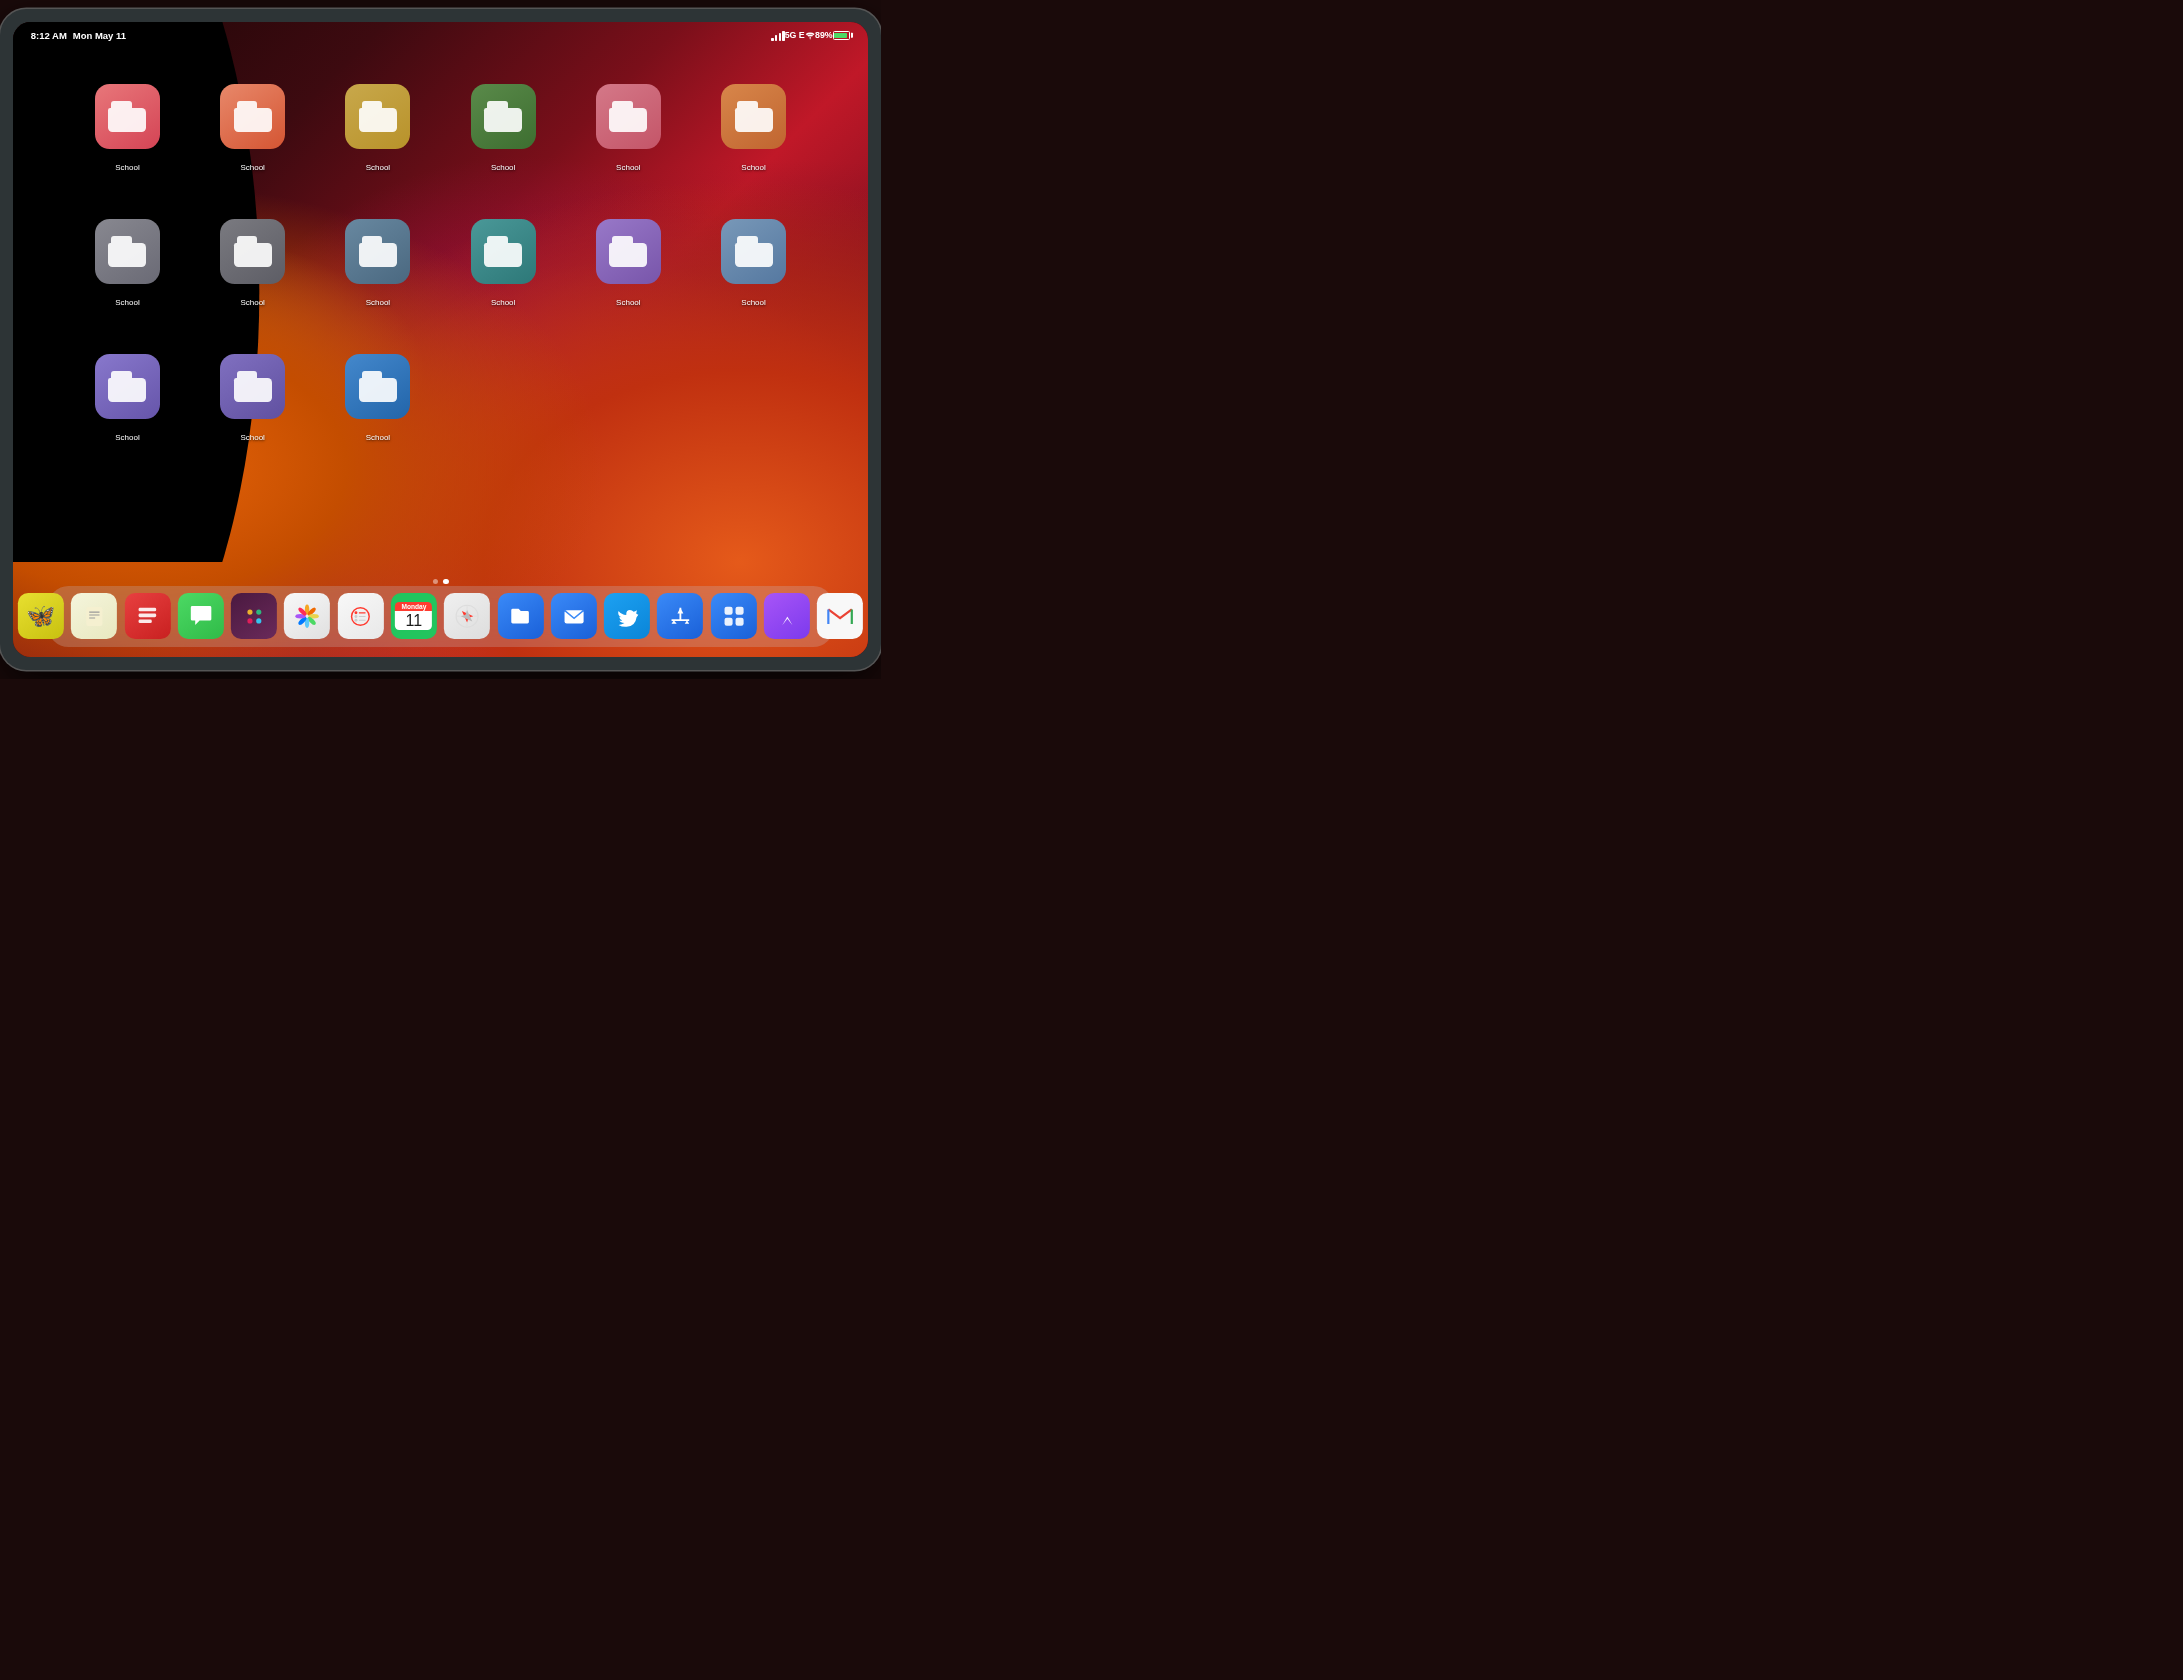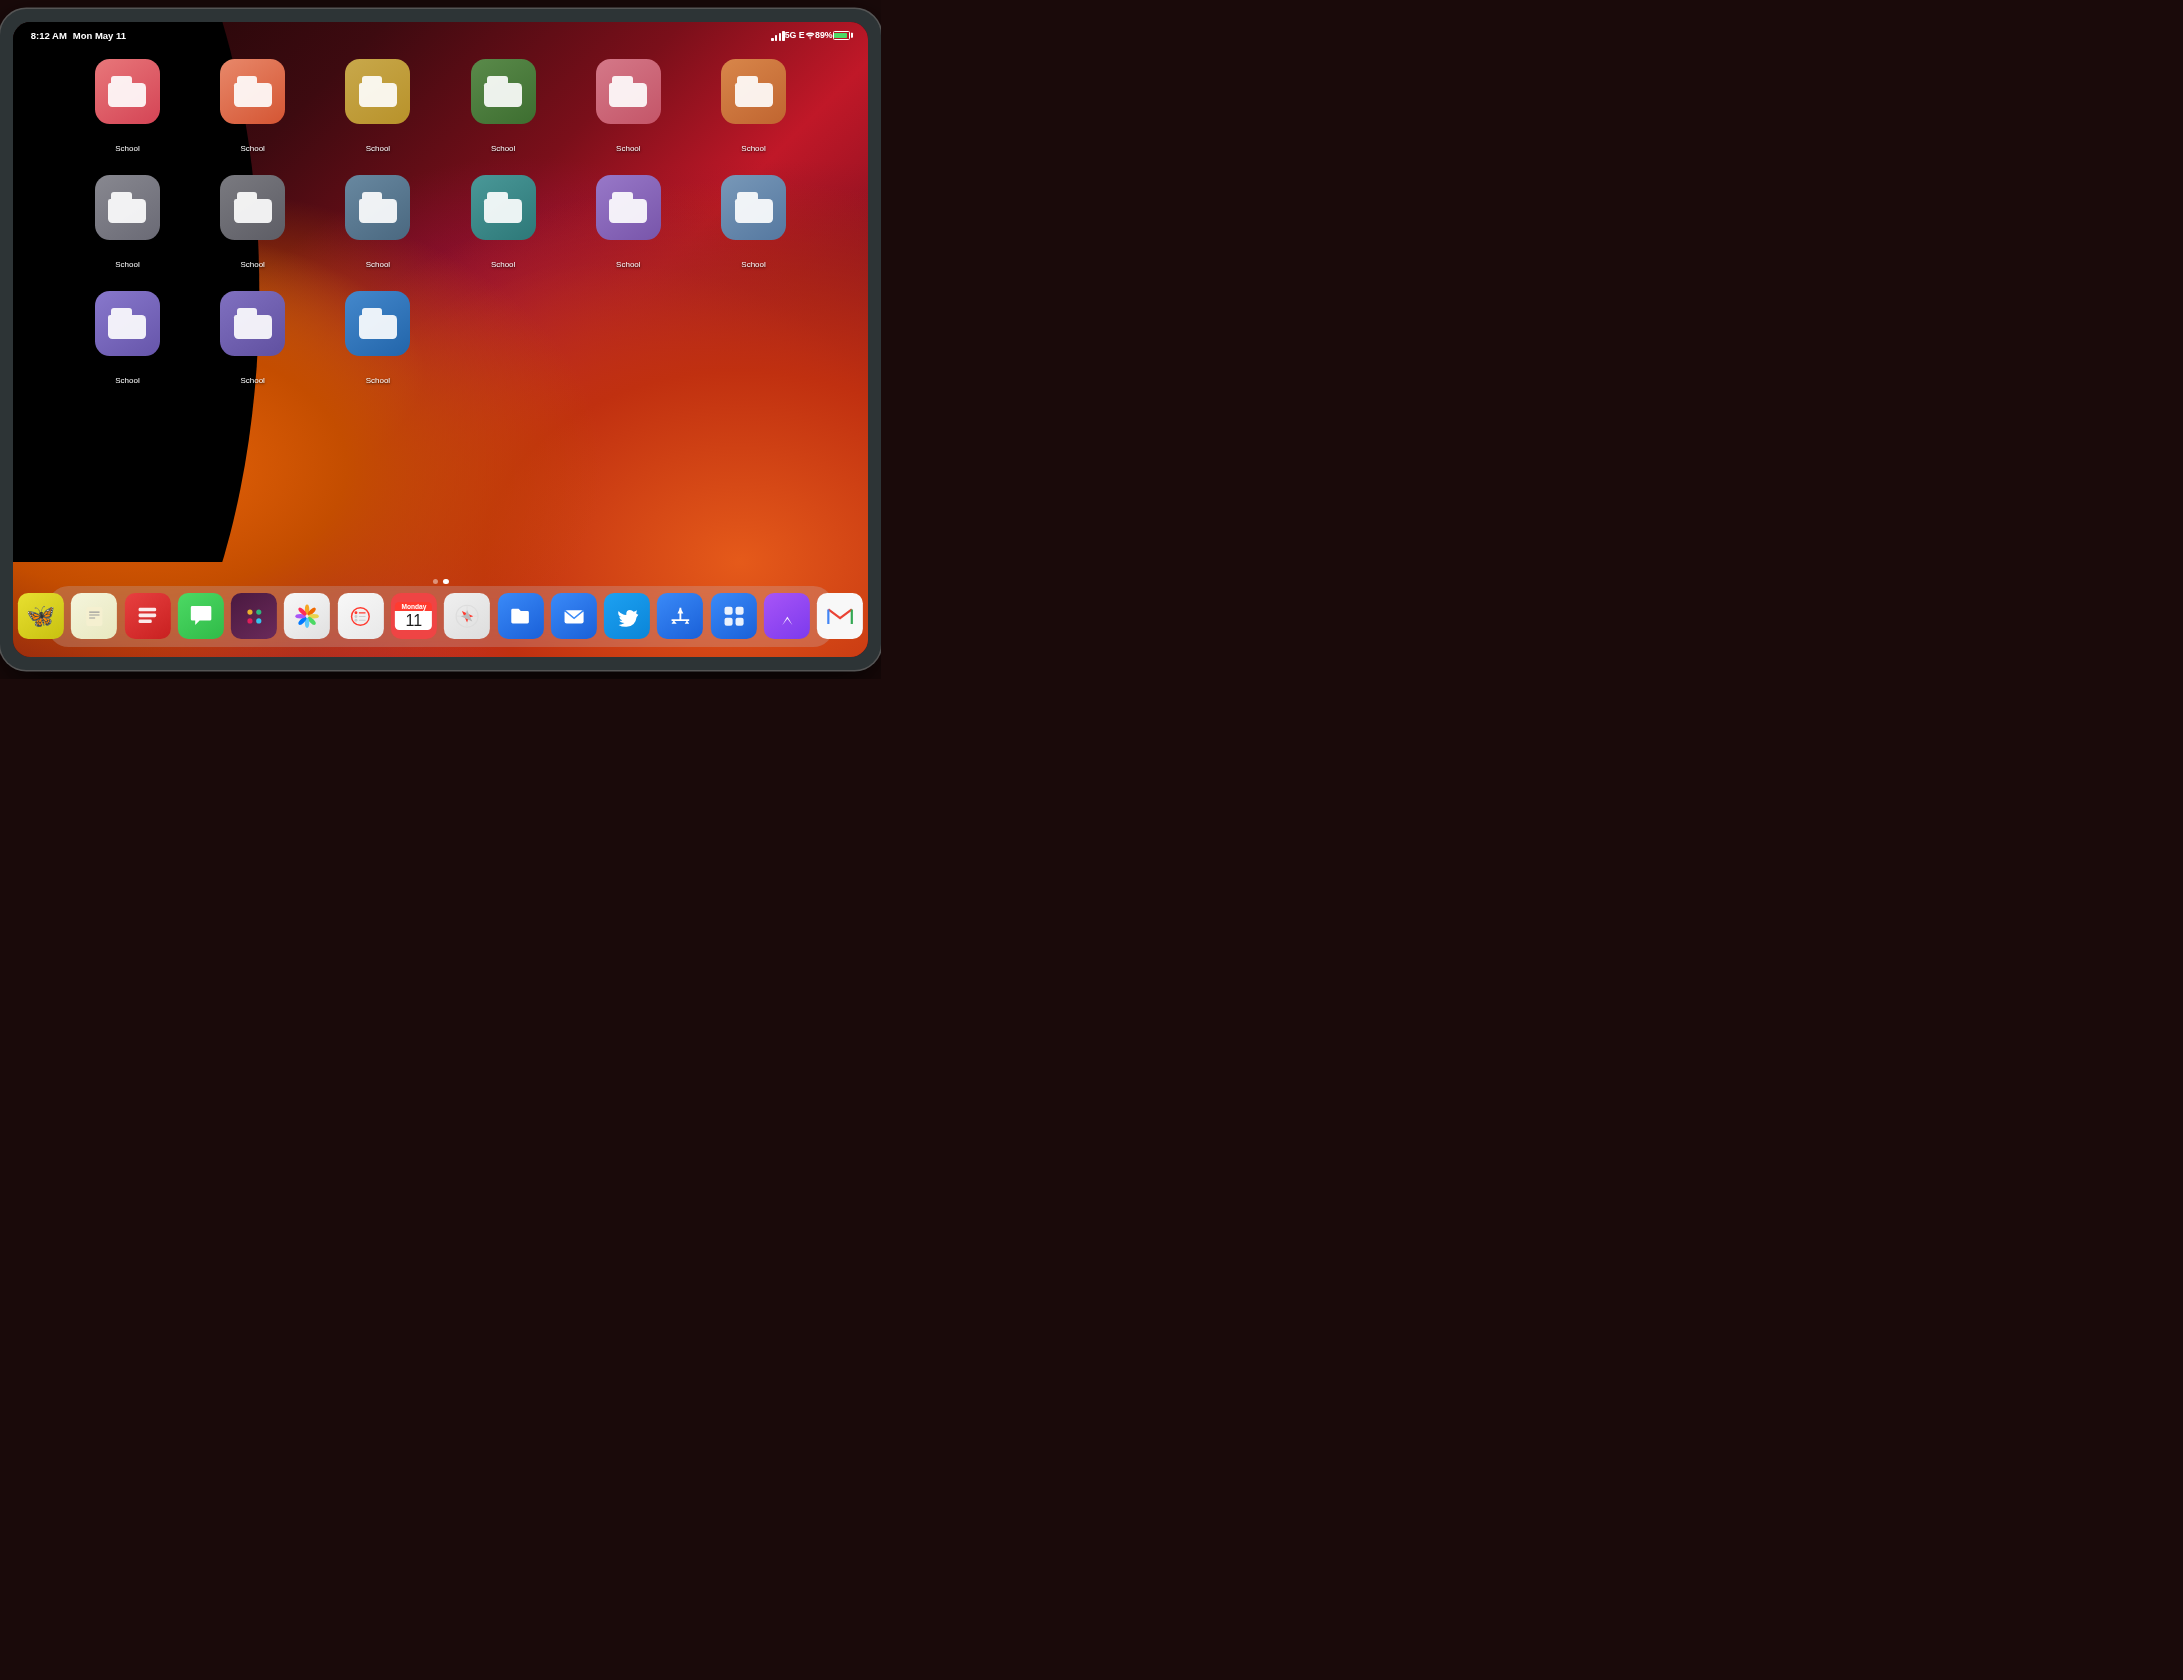--- a/index.html
+++ b/index.html
@@ -141,22 +141,23 @@
       grid-template-columns: repeat(6, 1fr);
       grid-template-rows: repeat(3, 1fr);
       gap: 22px 14.7px;
       z-index: 5;
     }
 
     .app-item {
       display: flex;
       flex-direction: column;
       align-items: center;
-      gap: 20px;
+      gap: 14px;
       cursor: pointer;
+      margin-top: 25px;
     }
 
     .app-icon {
       width: 65px;
       height: 65px;
       border-radius: 14.7px;
       display: flex;
       align-items: center;
       justify-content: center;
       position: relative;
@@ -264,21 +265,21 @@
     .icon-purple2 { background: linear-gradient(145deg, #8878cc, #6655aa); }
     .icon-purple3 { background: linear-gradient(145deg, #8070c0, #6050a0); }
     .icon-blue { background: linear-gradient(145deg, #4488cc, #2265aa); }
     .dock-yelp { background: linear-gradient(145deg, #e8e030, #c8c010); }
     .dock-notes { background: linear-gradient(145deg, #f5f5dc, #e8e8c0); }
     .dock-taska { background: linear-gradient(145deg, #e84040, #c82020); }
     .dock-messages { background: linear-gradient(145deg, #4cd964, #30bb48); }
     .dock-slack { background: linear-gradient(145deg, #4a1940, #6a2a5a); }
     .dock-photos { background: linear-gradient(145deg, #f8f8f8, #e0e0e0); }
     .dock-reminders { background: linear-gradient(145deg, #f8f8f8, #e8e8e8); }
-    .dock-calendar { background: #ef4444; }
+    .dock-calendar { background: #22c55e; }
     .dock-safari { background: linear-gradient(145deg, #f0f0f0, #ddd); }
     .dock-files { background: linear-gradient(145deg, #3a8af8, #1a60d8); }
     .dock-mail { background: linear-gradient(145deg, #3a8af8, #1a60d8); }
     .dock-twitter { background: linear-gradient(145deg, #1da1f2, #0a85d8); }
     .dock-appstore { background: linear-gradient(145deg, #3a8af8, #1a60d8); }
     .dock-launcher { background: linear-gradient(145deg, #3a8af8, #1a60d8); }
     .dock-shortcuts { background: linear-gradient(145deg, #a855f7, #7c3aed); }
     .dock-gmail { background: #f8f8f8; }
   </style>
 </head>

